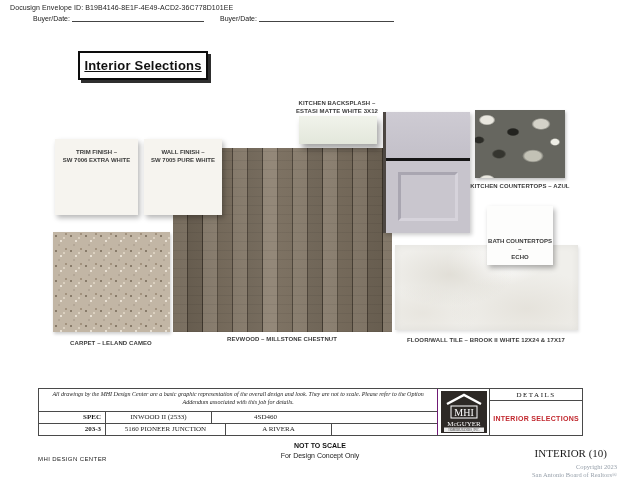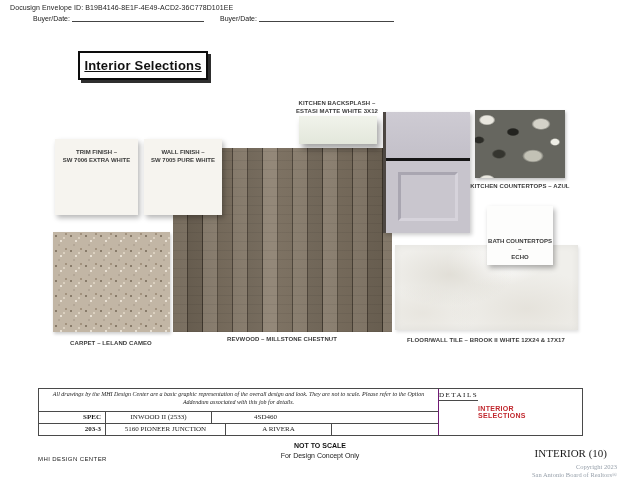--- a/index.html
+++ b/index.html
@@ -103,21 +103,21 @@
   .spec-left{width:400px;border-right:1px solid #701a75;display:flex;flex-direction:column}
   .disclaimer{height:24px;border-bottom:1px solid #4a4a4a;font-family:"Liberation Serif",serif;font-style:italic;
     font-size:6px;line-height:7.5px;text-align:center;padding:2px 8px 0 8px;color:#222}
   .spec-row{display:flex;height:12px}
   .spec-row.r1{border-bottom:1px solid #4a4a4a}
   .spec-cell{font-family:"Liberation Serif",serif;font-size:7px;display:flex;align-items:center;justify-content:center;
     border-right:1px solid #4a4a4a;color:#1c1c1c}
   .spec-cell.c1{width:67px;justify-content:flex-end;padding-right:4px;font-weight:bold}
   .spec-cell.c2{width:120px}.spec-cell.c3{width:106px}.spec-cell.c4{width:107px;border-right:none}
   .logo-cell{width:52px;border-right:1px solid #4a4a4a;display:flex;align-items:center;justify-content:center;background:#fff}
-  .details-cell{width:92px;display:flex;flex-direction:row}
+  .details-cell{width:92px;display:flex;flex-direction:column}
   .details-header{height:12px;border-bottom:1px solid #4a4a4a;font-family:"Liberation Serif",serif;font-size:7px;
     letter-spacing:1.5px;display:flex;align-items:center;justify-content:center;color:#111}
   .details-value{flex:1;display:flex;align-items:center;justify-content:center;font-size:7px;font-weight:bold;letter-spacing:.3px}
 
   
   .nts{position:absolute;left:230px;top:442px;width:180px;text-align:center;font-weight:bold;font-size:7px;color:#111}
   .fdo{position:absolute;left:230px;top:452px;width:180px;text-align:center;font-size:7px;color:#222}
   .mdc{position:absolute;left:38px;top:456px;font-size:6px;letter-spacing:.4px;color:#222}
   .interior10{position:absolute;right:14px;top:447px;font-family:"Liberation Serif",serif;font-size:11px;color:#1b1b1b}
   .copyright{position:absolute;right:4px;top:463px;text-align:right;font-family:"Liberation Serif",serif;
@@ -208,20 +208,31 @@
         <div class="spec-cell c3">INWOOD II (2533)</div>
         <div class="spec-cell c4">4SD460</div>
       </div>
       <div class="spec-row">
         <div class="spec-cell c1">203-3</div>
         <div class="spec-cell c2">5160 PIONEER JUNCTION</div>
         <div class="spec-cell c3">A RIVERA</div>
       </div>
     </div>
 
+    <div class="logo-cell">
+      <svg width="46" height="42" viewBox="0 0 46 42">
+        <rect x="0" y="0" width="46" height="42" fill="#2d2926"></rect>
+        <path d="M6 13 L23 4 L40 13" stroke="#ffffff" stroke-width="2.5" fill="none"></path>
+        <rect x="10" y="15" width="26" height="12" fill="none" stroke="#ffffff" stroke-width="1"></rect>
+        <text x="23" y="24.5" font-size="10" fill="#ffffff" text-anchor="middle" font-family="Liberation Serif, serif">MHI</text>
+        <text x="23" y="34.5" font-size="7" fill="#ffffff" text-anchor="middle" font-family="Liberation Serif, serif">McGUYER</text>
+        <rect x="3" y="36.5" width="40" height="4.5" fill="#e9e9e9"></rect>
+        <text x="23" y="40" font-size="3" fill="#333333" text-anchor="middle" font-family="Liberation Serif, serif">HOMEBUILDERS, INC.</text>
+      </svg>
+    </div>
 
     <div class="details-cell">
       <div class="details-header">DETAILS</div>
       <div class="details-value" id="details-value" style="color: rgb(193, 39, 45);">INTERIOR SELECTIONS</div>
     </div>
   </div>
 
   <div class="nts">NOT TO SCALE</div>
   <div class="fdo">For Design Concept Only</div>
   <div class="mdc">MHI DESIGN CENTER</div>

